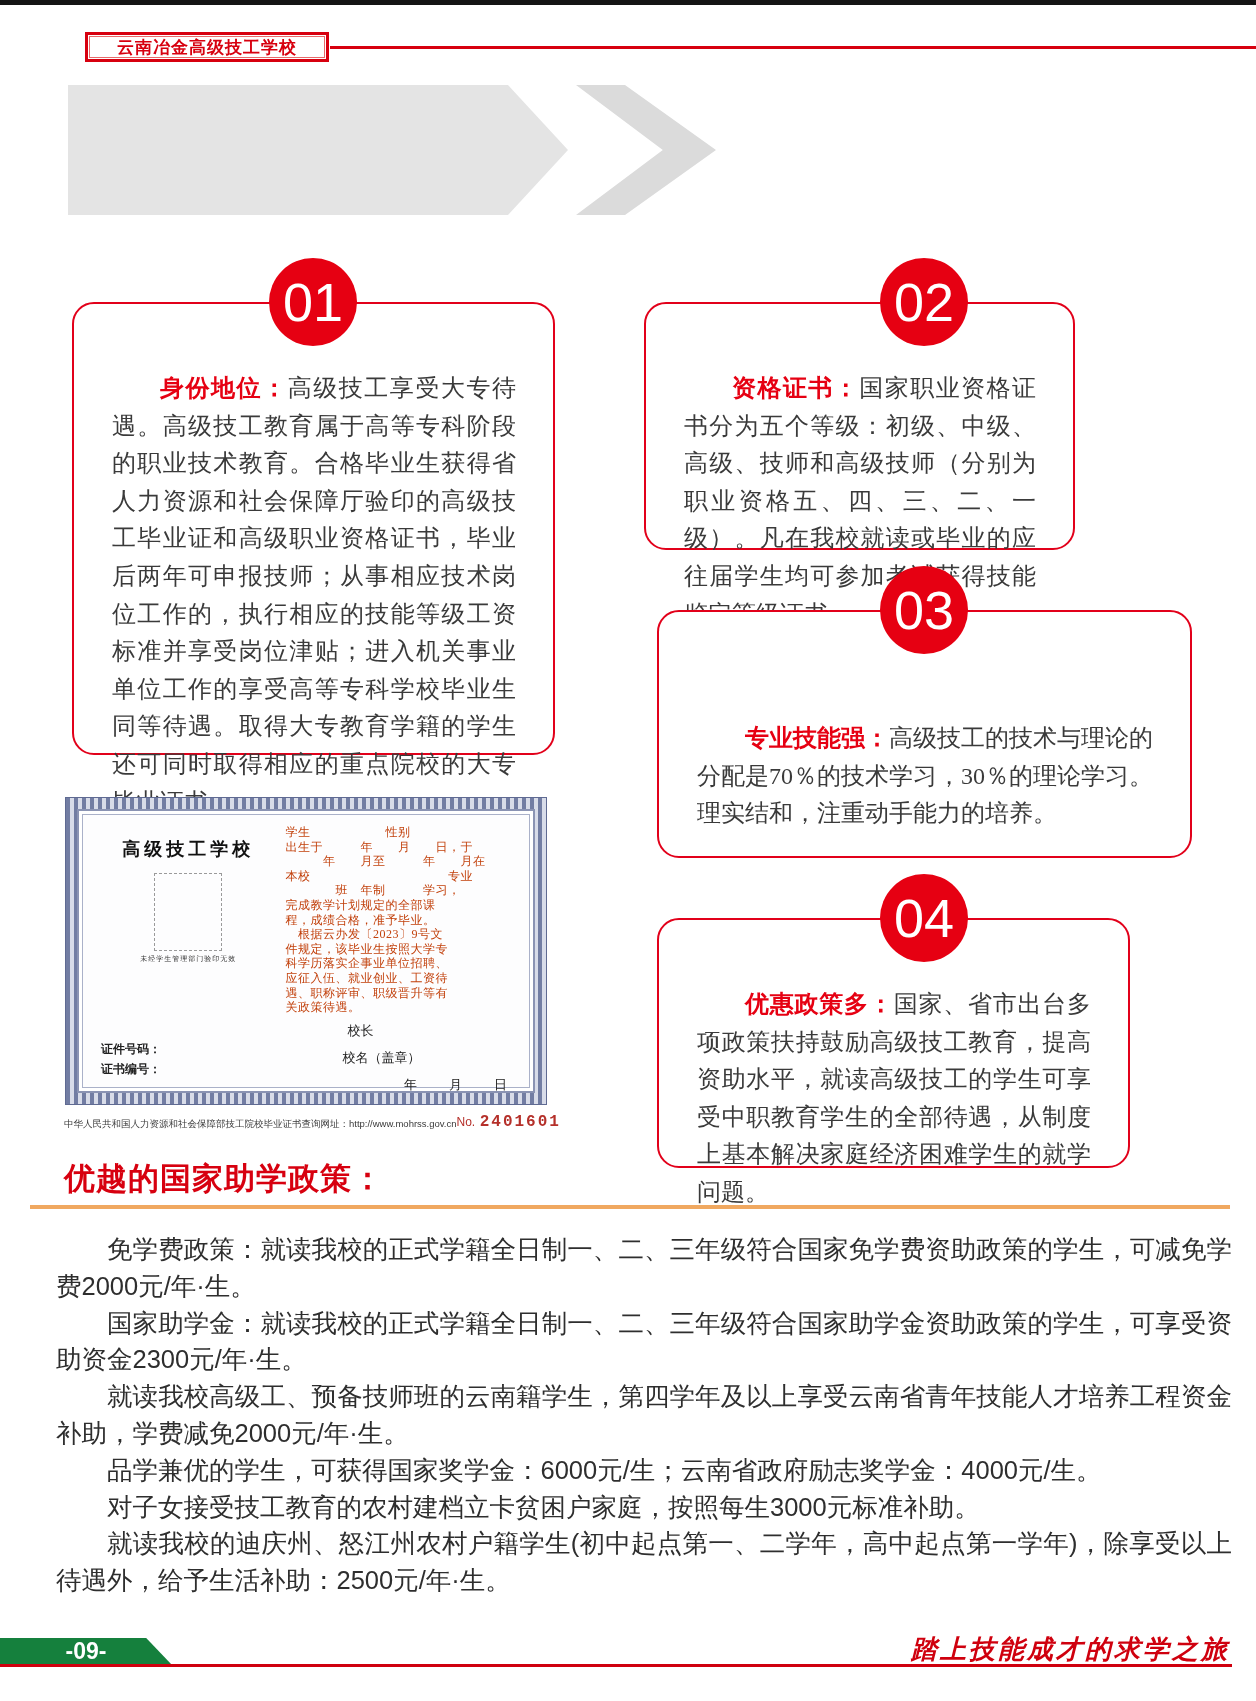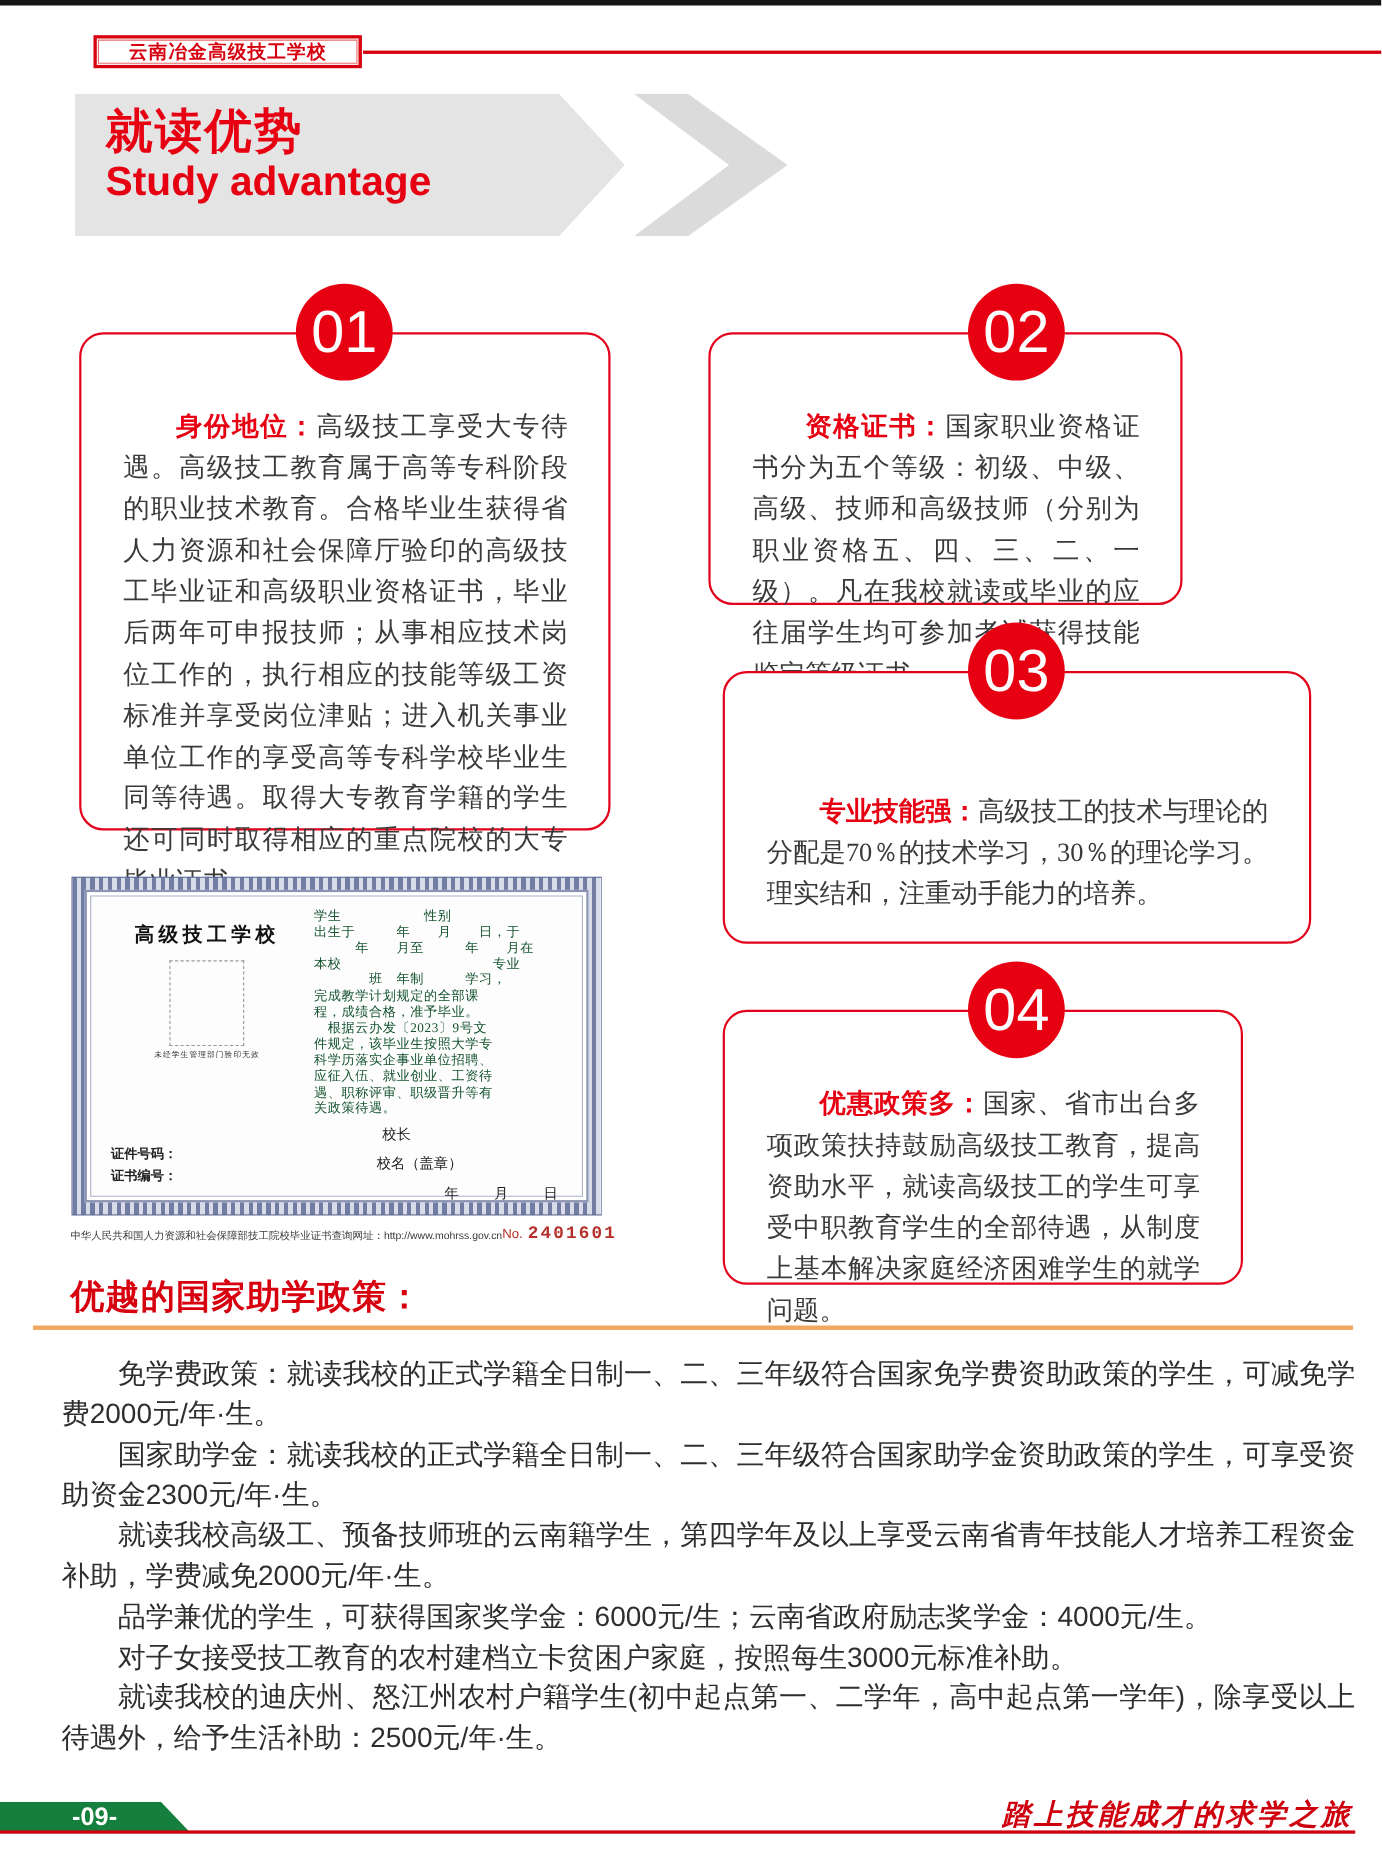--- a/index.html
+++ b/index.html
@@ -68,21 +68,21 @@
     border:2px solid #8a93b3; box-shadow:inset 0 0 0 3px #ffffff, inset 0 0 0 4px #aab1c9;
     display:flex; padding:10px 10px 8px 12px; font-family:"Liberation Serif", serif; color:#1c1c1c;
   }
   .cert-left { width:45%; position:relative; text-align:center; }
   .cert-school { margin-top:16px; font-size:18px; font-weight:bold; letter-spacing:4px; color:#111; }
   .cert-title { margin-top:8px; font-size:36px; font-weight:bold; letter-spacing:5px; color:#c52420; }
   .cert-photo { width:66px; height:76px; border:1px dashed #9a9a9a; margin:12px auto 3px auto; }
   .cert-photo-note { font-size:7px; color:#333; letter-spacing:1px; }
   .cert-ids { position:absolute; left:10px; bottom:4px; text-align:left; font-size:12px; font-weight:bold; line-height:20px; color:#222; }
   .cert-right { width:55%; padding-top:4px; }
-  .cert-line { font-size:12px; line-height:14.6px; letter-spacing:0.5px; white-space:pre; color:#14532d; }
+  .cert-line { font-size:12px; line-height:14.6px; letter-spacing:0.5px; white-space:pre; color:#c2410c; }
   .cert-sig { margin-top:7px; font-size:13px; color:#222; }
   .sig-principal { margin-left:62px; }
   .sig-seal { margin-left:57px; margin-top:9px; }
   .sig-date { text-align:right; padding-right:14px; margin-top:9px; letter-spacing:2px; }
   .cert-caption {
     position:absolute; left:64px; top:1112px; width:486px;
     display:flex; justify-content:space-between; align-items:flex-end;
   }
   .cert-note { font-size:9.5px; color:#3a3a3a; white-space:nowrap; }
   .cert-no { color:#b5302a; white-space:nowrap; }
@@ -117,24 +117,20 @@
 
 <div class="page">
 
   <div class="top-strip"></div>
 
   <div class="school-tag">云南冶金高级技工学校</div>
   <div class="header-line"></div>
 
   <div class="banner-bg"></div>
   <div class="banner-chevron"></div>
-  <div class="banner-text">
-    <div class="cn">就读优势</div>
-    <div class="en">Study advantage</div>
-  </div>
 
   <div class="num-circle nc1">01</div>
   <div class="adv-box box1">
     <p class="adv-text"><span class="adv-label">身份地位：</span><span>高级技工享受大专待遇。高级技工教育属于高等专科阶段的职业技术教育。合格毕业生获得省人力资源和社会保障厅验印的高级技工毕业证和高级职业资格证书，毕业后两年可申报技师；从事相应技术岗位工作的，执行相应的技能等级工资标准并享受岗位津贴；进入机关事业单位工作的享受高等专科学校毕业生同等待遇。取得大专教育学籍的学生还可同时取得相应的重点院校的大专毕业证书。</span></p>
   </div>
 
   <div class="num-circle nc2">02</div>
   <div class="adv-box box2">
     <p class="adv-text"><span class="adv-label">资格证书：</span><span>国家职业资格证书分为五个等级：初级、中级、高级、技师和高级技师（分别为职业资格五、四、三、二、一级）。凡在我校就读或毕业的应往届学生均可参加考试获得技能鉴定等级证书。</span></p>
   </div>

